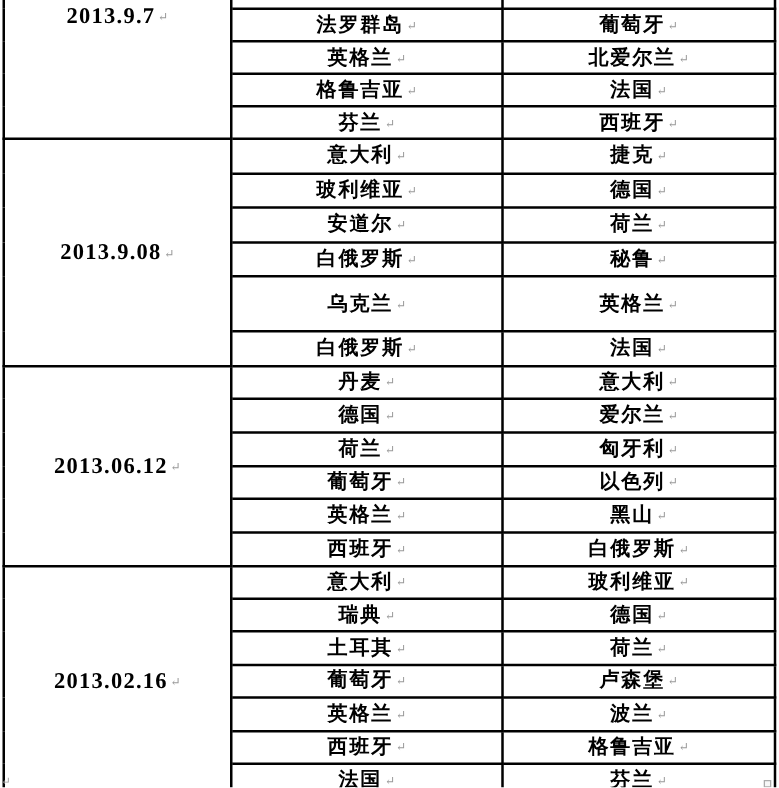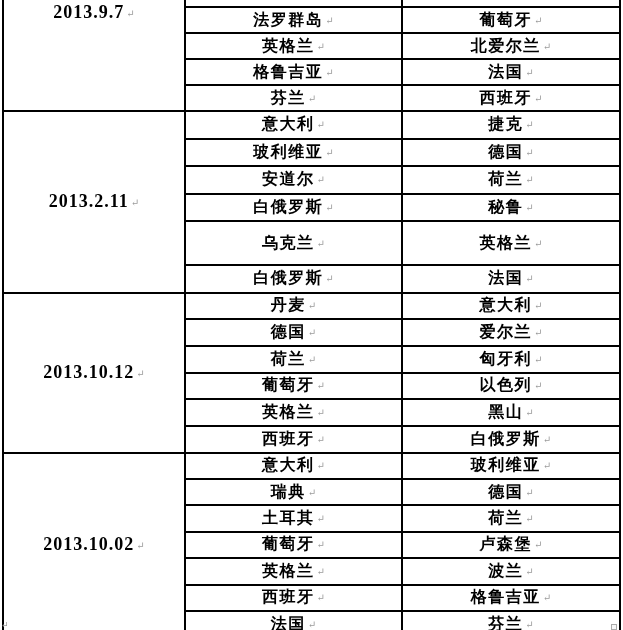--- a/index.html
+++ b/index.html
@@ -99,21 +99,21 @@
           </tr>
           <tr style="height: 26px;">
             <td class="team-cell"><span class="cell-text">格鲁吉亚</span><span class="pmark" style="color: rgb(154, 154, 154);">↵</span></td>
             <td class="team-cell"><span class="cell-text">法国</span><span class="pmark" style="color: rgb(154, 154, 154);">↵</span></td>
           </tr>
           <tr style="height: 26px;">
             <td class="team-cell"><span class="cell-text">芬兰</span><span class="pmark" style="color: rgb(154, 154, 154);">↵</span></td>
             <td class="team-cell"><span class="cell-text">西班牙</span><span class="pmark" style="color: rgb(154, 154, 154);">↵</span></td>
           </tr>
           <tr style="height: 27.5px;">
-            <td class="date-cell" rowspan="6"><span class="cell-text">2013.2.11</span><span class="pmark" style="color: rgb(154, 154, 154);">↵</span></td>
+            <td class="date-cell" rowspan="6"><span class="cell-text">2013.9.08</span><span class="pmark" style="color: rgb(154, 154, 154);">↵</span></td>
             <td class="team-cell"><span class="cell-text">意大利</span><span class="pmark" style="color: rgb(154, 154, 154);">↵</span></td>
             <td class="team-cell"><span class="cell-text">捷克</span><span class="pmark" style="color: rgb(154, 154, 154);">↵</span></td>
           </tr>
           <tr style="height: 27.5px;">
             <td class="team-cell"><span class="cell-text">玻利维亚</span><span class="pmark" style="color: rgb(154, 154, 154);">↵</span></td>
             <td class="team-cell"><span class="cell-text">德国</span><span class="pmark" style="color: rgb(154, 154, 154);">↵</span></td>
           </tr>
           <tr style="height: 27.5px;">
             <td class="team-cell"><span class="cell-text">安道尔</span><span class="pmark" style="color: rgb(154, 154, 154);">↵</span></td>
             <td class="team-cell"><span class="cell-text">荷兰</span><span class="pmark" style="color: rgb(154, 154, 154);">↵</span></td>
@@ -124,21 +124,21 @@
           </tr>
           <tr style="height: 44px;">
             <td class="team-cell"><span class="cell-text">乌克兰</span><span class="pmark" style="color: rgb(154, 154, 154);">↵</span></td>
             <td class="team-cell"><span class="cell-text">英格兰</span><span class="pmark" style="color: rgb(154, 154, 154);">↵</span></td>
           </tr>
           <tr style="height: 27.5px;">
             <td class="team-cell"><span class="cell-text">白俄罗斯</span><span class="pmark" style="color: rgb(154, 154, 154);">↵</span></td>
             <td class="team-cell"><span class="cell-text">法国</span><span class="pmark" style="color: rgb(154, 154, 154);">↵</span></td>
           </tr>
           <tr style="height: 26.7px;">
-            <td class="date-cell" rowspan="6"><span class="cell-text">2013.10.12</span><span class="pmark" style="color: rgb(154, 154, 154);">↵</span></td>
+            <td class="date-cell" rowspan="6"><span class="cell-text">2013.06.12</span><span class="pmark" style="color: rgb(154, 154, 154);">↵</span></td>
             <td class="team-cell"><span class="cell-text">丹麦</span><span class="pmark" style="color: rgb(154, 154, 154);">↵</span></td>
             <td class="team-cell"><span class="cell-text">意大利</span><span class="pmark" style="color: rgb(154, 154, 154);">↵</span></td>
           </tr>
           <tr style="height: 26.7px;">
             <td class="team-cell"><span class="cell-text">德国</span><span class="pmark" style="color: rgb(154, 154, 154);">↵</span></td>
             <td class="team-cell"><span class="cell-text">爱尔兰</span><span class="pmark" style="color: rgb(154, 154, 154);">↵</span></td>
           </tr>
           <tr style="height: 26.7px;">
             <td class="team-cell"><span class="cell-text">荷兰</span><span class="pmark" style="color: rgb(154, 154, 154);">↵</span></td>
             <td class="team-cell"><span class="cell-text">匈牙利</span><span class="pmark" style="color: rgb(154, 154, 154);">↵</span></td>
@@ -149,21 +149,21 @@
           </tr>
           <tr style="height: 26.7px;">
             <td class="team-cell"><span class="cell-text">英格兰</span><span class="pmark" style="color: rgb(154, 154, 154);">↵</span></td>
             <td class="team-cell"><span class="cell-text">黑山</span><span class="pmark" style="color: rgb(154, 154, 154);">↵</span></td>
           </tr>
           <tr style="height: 26.7px;">
             <td class="team-cell"><span class="cell-text">西班牙</span><span class="pmark" style="color: rgb(154, 154, 154);">↵</span></td>
             <td class="team-cell"><span class="cell-text">白俄罗斯</span><span class="pmark" style="color: rgb(154, 154, 154);">↵</span></td>
           </tr>
           <tr style="height: 26.4px;">
-            <td class="date-cell" rowspan="7"><span class="cell-text">2013.10.02</span><span class="pmark" style="color: rgb(154, 154, 154);">↵</span></td>
+            <td class="date-cell" rowspan="7"><span class="cell-text">2013.02.16</span><span class="pmark" style="color: rgb(154, 154, 154);">↵</span></td>
             <td class="team-cell"><span class="cell-text">意大利</span><span class="pmark" style="color: rgb(154, 154, 154);">↵</span></td>
             <td class="team-cell"><span class="cell-text">玻利维亚</span><span class="pmark" style="color: rgb(154, 154, 154);">↵</span></td>
           </tr>
           <tr style="height: 26.4px; padding-left: 24px;">
             <td class="team-cell"><span class="cell-text">瑞典</span><span class="pmark" style="color: rgb(154, 154, 154);">↵</span></td>
             <td class="team-cell"><span class="cell-text">德国</span><span class="pmark" style="color: rgb(154, 154, 154);">↵</span></td>
           </tr>
           <tr style="height: 26.4px;">
             <td class="team-cell"><span class="cell-text">土耳其</span><span class="pmark" style="color: rgb(154, 154, 154);">↵</span></td>
             <td class="team-cell"><span class="cell-text">荷兰</span><span class="pmark" style="color: rgb(154, 154, 154);">↵</span></td>

